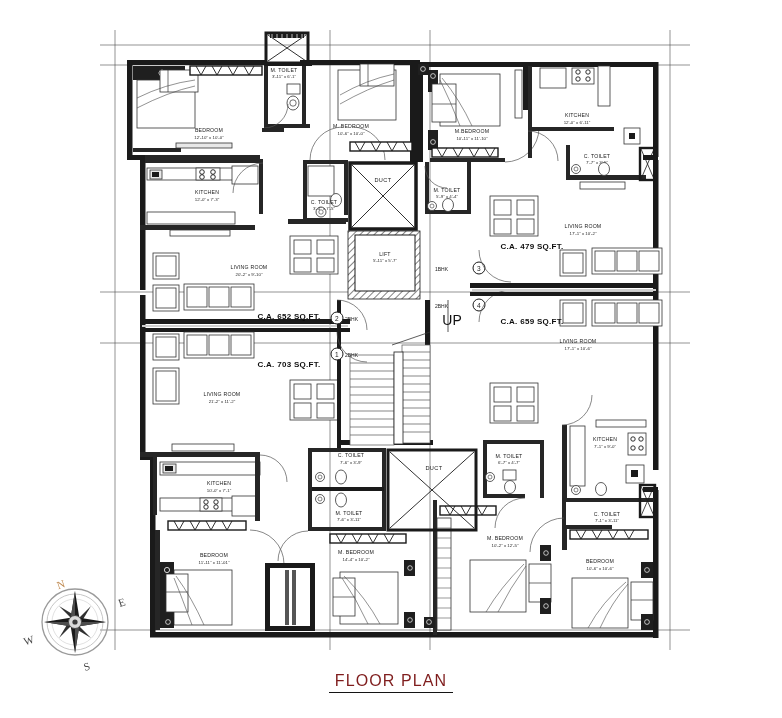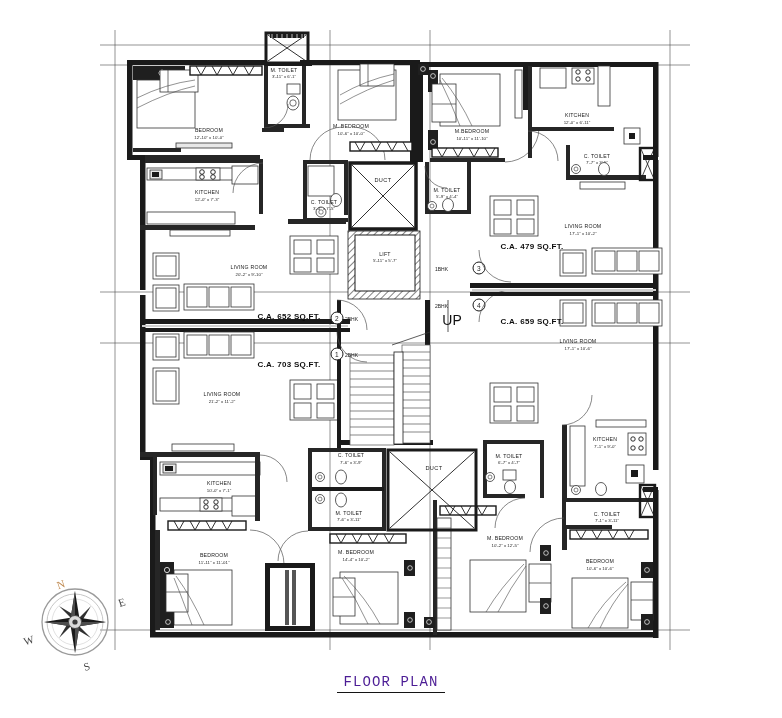--- a/index.html
+++ b/index.html
@@ -42,24 +42,24 @@
   .compass-n    { font-family: "Liberation Serif", serif; font-size: 11px; fill: #c08a50; text-anchor: middle; }
   #title-block {
     position: absolute;
     left: 0;
     top: 672px;
     width: 782px;
     text-align: center;
   }
   #title-text {
     display: inline-block;
-    font-family: Liberation Mono, monospace;
-    font-size: 14px;
+    font-family: Liberation Sans, sans-serif;
+    font-size: 16px;
     letter-spacing: 1.1px;
-    color: #4c1d95;
+    color: #7f1d1d;
     border-bottom: 1.2px solid #141414;
     padding: 0 6px 2px 6px;
   }
   .hatch-fill { fill: url(#hatchPat); stroke: #1a1a1a; stroke-width: 0.8; }
 </style>
 </head>
 <body>
 
 <div id="plan-root">
 <svg class="plan" viewBox="0 0 782 718" xmlns="http://www.w3.org/2000/svg">

